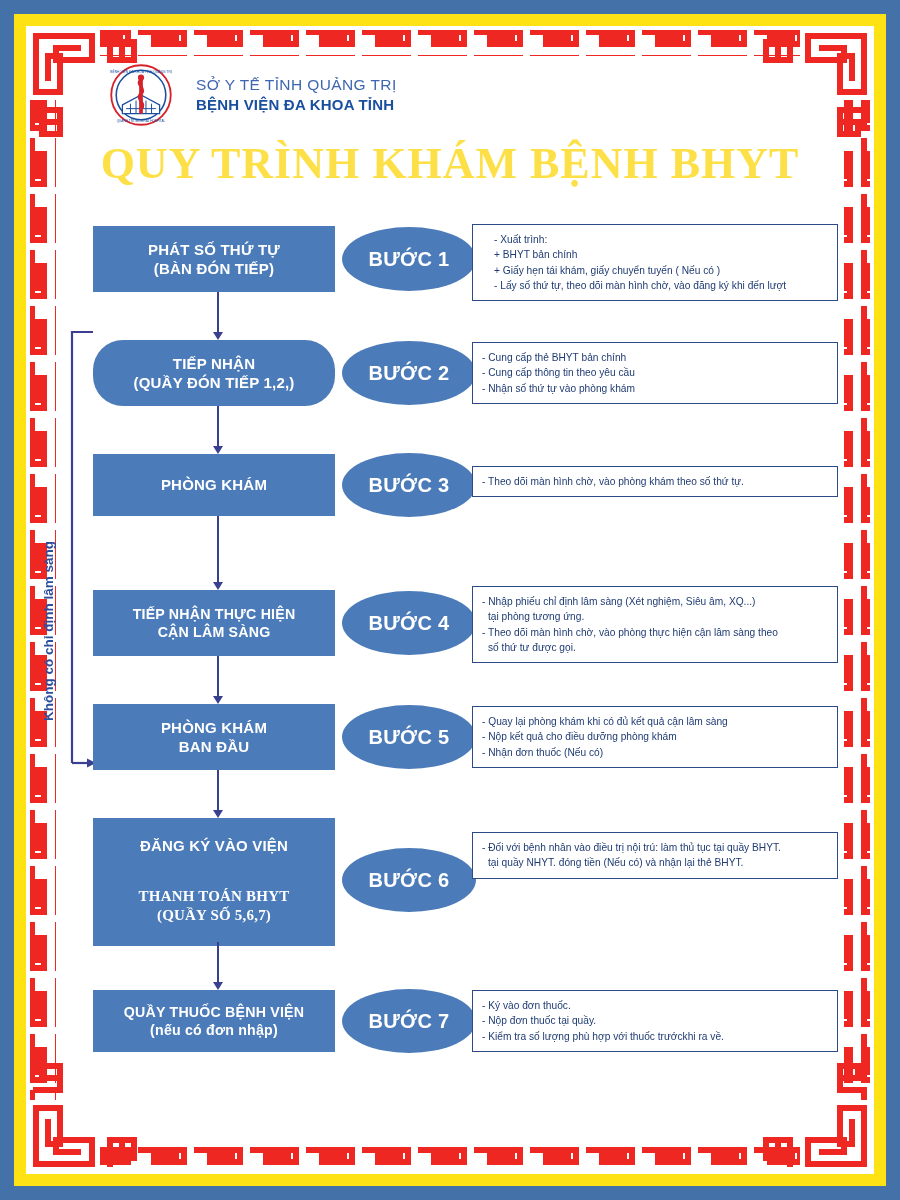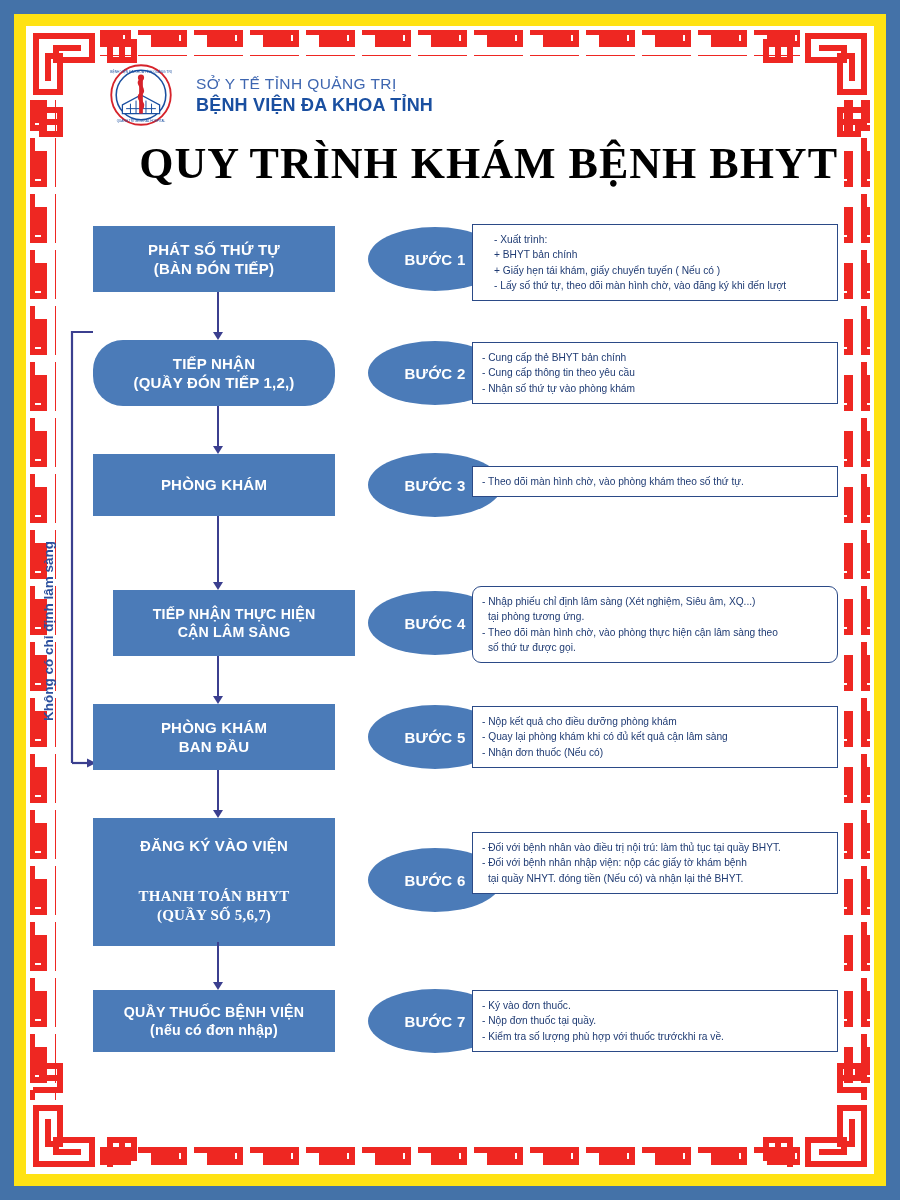--- a/index.html
+++ b/index.html
@@ -51,36 +51,36 @@
   }
   .logo { width: 62px; height: 62px; flex: none; }
   .org-lines { line-height: 1.15; }
   .org-top {
     font-size: 15.5px;
     letter-spacing: .4px;
     color: #3e66b0;
     font-weight: 500;
   }
   .org-bottom {
-    font-size: 18px;
+    font-size: 15px;
     letter-spacing: .2px;
     color: #1a4fa0;
     font-weight: bold;
     margin-top: 2px;
   }
 
   .main-title {
     position: absolute;
     left: 0; top: 82px; width: 776px;
-    text-align: right;
+    text-align: center;
     font-family: "Liberation Serif", serif;
     font-weight: bold;
     font-size: 44px;
     letter-spacing: 1px;
-    color: #000000;
+    color: #fde047;
   }
 
   
   .flow {
     position: absolute;
     left: 0; top: 170px;
     width: 776px; height: 880px;
   }
 
   .row { position: absolute; left: 0; width: 776px; }
@@ -96,28 +96,28 @@
     text-align: center;
     font-weight: bold;
     font-size: 15px;
     letter-spacing: .2px;
     line-height: 1.3;
   }
   .stage.small { font-size: 14.2px; }
 
   .badge {
     position: absolute;
-    left: 306px;
+    left: 280px;
     width: 134px; height: 64px;
     background: #4b7bb8;
     border-radius: 50%;
     color: #fff;
     display: flex; align-items: center; justify-content: center;
     font-weight: bold;
-    font-size: 15px;
+    font-size: 20px;
     letter-spacing: .3px;
   }
 
   .detail {
     position: absolute;
     left: 410px;
     width: 366px;
     border: 1.6px solid #2b4a87;
     background: #fff;
     color: #1f3b73;
@@ -303,66 +303,65 @@
         <div class="detail" style="top:12px;">
           <div>- Theo dõi màn hình chờ, vào phòng khám theo số thứ tự.</div>
         </div>
       </div>
       <div class="arrow" style="top:290px; height:74px;">
         <div class="shaft"></div>
           <div class="head"></div>
       </div>
 
       <div class="row" style="top:364px; height:66px;">
-        <div class="stage small" style="top:0; height:66px;margin-left:20px;">
+        <div class="stage small" style="top:0; height:66px;">
           <span>TIẾP NHẬN THỰC HIỆN</span>
           <span>CẬN LÂM SÀNG</span>
         </div>
         <div class="badge" style="top:1px;">BƯỚC 4</div>
-        <div class="detail" style="top:-4px;border-radius:9px;">
+        <div class="detail" style="top:-4px;">
           <div>- Nhập phiếu chỉ định lâm sàng (Xét nghiệm, Siêu âm, XQ...)</div>
           <div class="cont">tại phòng tương ứng.</div>
           <div>- Theo dõi màn hình chờ, vào phòng thực hiện cận lâm sàng theo</div>
           <div class="cont">số thứ tư được gọi.</div>
         </div>
       </div>
       <div class="arrow" style="top:430px; height:48px;">
         <div class="shaft"></div>
           <div class="head"></div>
       </div>
 
       <div class="row" style="top:478px; height:66px;">
         <div class="stage" style="top:0; height:66px;">
           <span>PHÒNG KHÁM</span>
           <span>BAN ĐẦU</span>
         </div>
         <div class="badge" style="top:1px;">BƯỚC 5</div>
         <div class="detail" style="top:2px;">
+          <div>- Quay lại phòng khám khi có đủ kết quả cận lâm sàng</div>
           <div>- Nộp kết quả cho điều dưỡng phòng khám</div>
-          <div>- Quay lại phòng khám khi có đủ kết quả cận lâm sàng</div>
           <div>- Nhận đơn thuốc (Nếu có)</div>
         </div>
       </div>
       <div class="arrow" style="top:544px; height:48px;">
         <div class="shaft"></div>
           <div class="head"></div>
       </div>
 
       <div class="row" style="top:592px; height:124px;">
         <div class="stage" style="top:0; height:56px;">
           <span>ĐĂNG KÝ VÀO VIỆN</span>
         </div>
         <div class="stage" style="top:48px; height:80px;font-family:Liberation Serif, serif;">
           <span>THANH TOÁN BHYT</span>
           <span>(QUẦY SỐ 5,6,7)</span>
         </div>
         <div class="badge" style="top:30px;">BƯỚC 6</div>
         <div class="detail" style="top:14px;">
           <div>- Đối với bệnh nhân vào điều trị nội trú: làm thủ tục tại quầy BHYT.</div>
-          <div>- Đối với bệnh nhân nhập viện: nộp các giấy tờ khám bệnh</div>
           <div class="cont">tại quầy NHYT. đóng tiền (Nếu có) và nhận lại thẻ BHYT.</div>
         </div>
       </div>
       <div class="arrow" style="top:716px; height:48px;">
         <div class="shaft"></div>
           <div class="head"></div>
       </div>
 
       <div class="row" style="top:764px; height:62px;">
         <div class="stage small" style="top:0; height:62px;">

